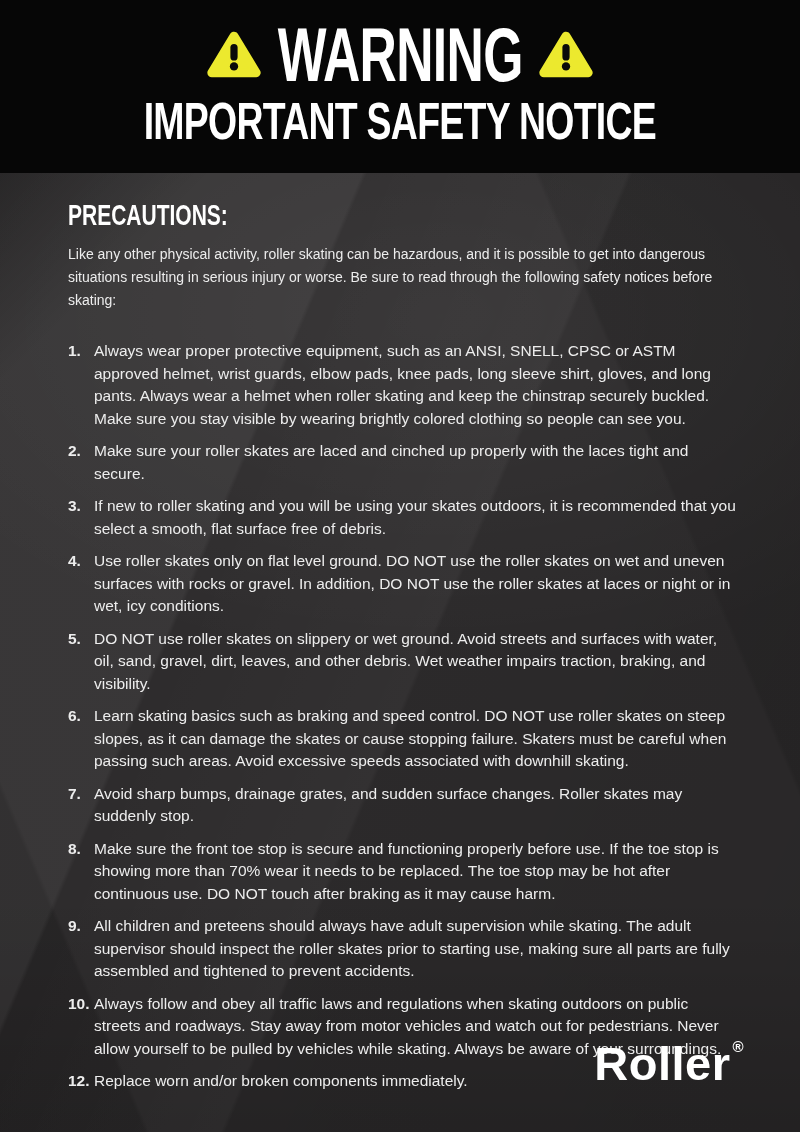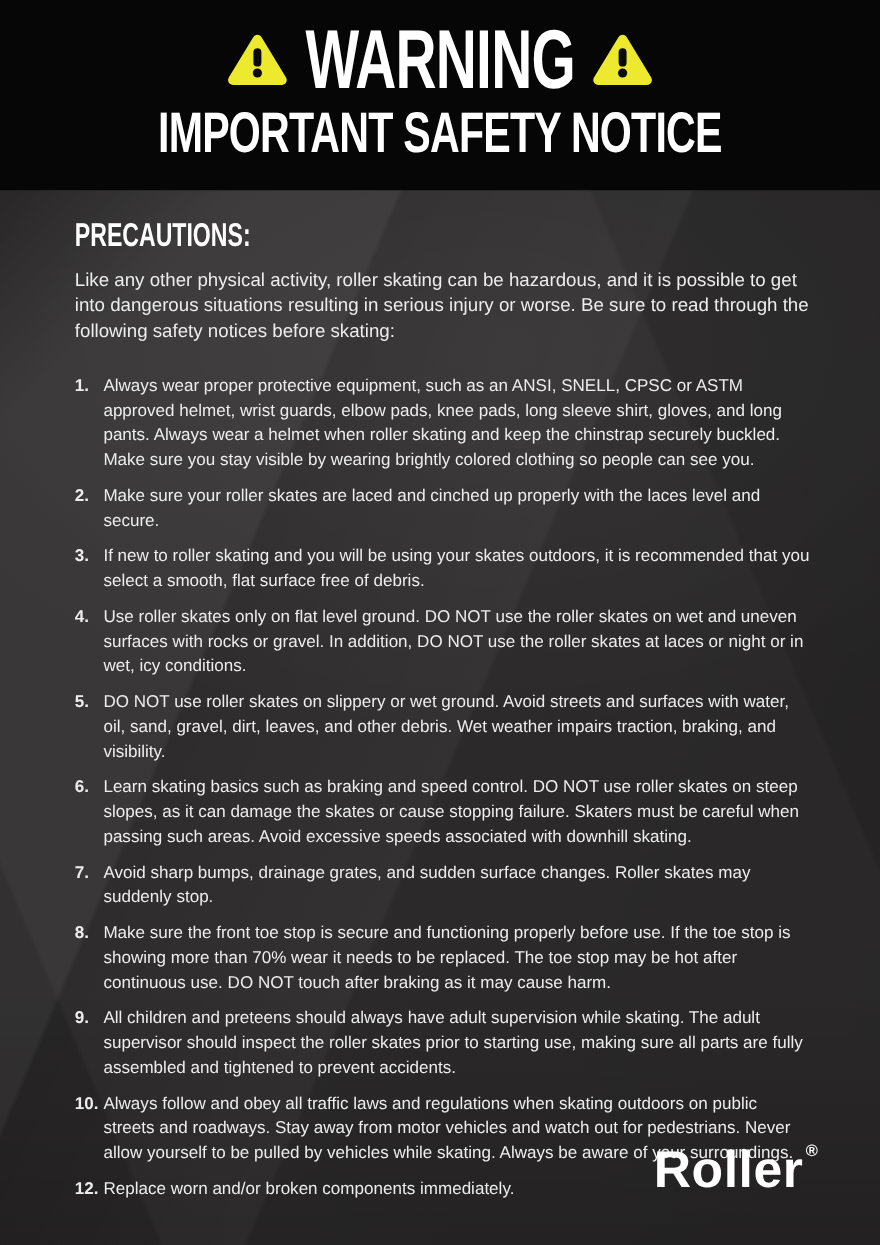--- a/index.html
+++ b/index.html
@@ -50,21 +50,21 @@
       radial-gradient(120% 60% at 55% 15%, rgba(255,255,255,0.055), rgba(0,0,0,0) 62%),
       linear-gradient(180deg, rgba(0,0,0,0) 75%, rgba(0,0,0,0.16) 100%);
   }
   .sec-heading{
     font-size:30px;font-weight:bold;color:#fff;
     letter-spacing:0px;line-height:30px;
     transform:scaleX(0.70);transform-origin:0 50%;
     margin-bottom:13px;white-space:nowrap;
   }
   .intro{
-    font-size:17px;line-height:23px;color:var(--body-text);
+    font-size:14px;line-height:23px;color:var(--body-text);
     max-width:672px;margin-bottom:28px;
   }
   ol.prec-list{list-style:none;max-width:672px;}
   ol.prec-list li{
     display:flex;align-items:flex-start;
     font-size:15.5px;line-height:22.5px;color:var(--body-text);
     margin-bottom:10px;
   }
   .item-num{flex:0 0 26px;font-weight:bold;}
   .item-text{flex:1;}
@@ -102,21 +102,21 @@
     <h3 class="sec-heading">PRECAUTIONS:</h3>
     <p class="intro">Like any other physical activity, roller skating can be hazardous, and it is possible to get into dangerous situations resulting in serious injury or worse. Be sure to read through the following safety notices before skating:</p>
 
     <ol class="prec-list">
         <li>
     <span class="item-num">1.</span>
     <span class="item-text">Always wear proper protective equipment, such as an ANSI, SNELL, CPSC or ASTM approved helmet, wrist guards, elbow pads, knee pads, long sleeve shirt, gloves, and long pants. Always wear a helmet when roller skating and keep the chinstrap securely buckled. Make sure you stay visible by wearing brightly colored clothing so people can see you.</span>
   </li>
         <li>
     <span class="item-num">2.</span>
-    <span class="item-text">Make sure your roller skates are laced and cinched up properly with the laces level and secure.</span>
+    <span class="item-text">Make sure your roller skates are laced and cinched up properly with the laces tight and secure.</span>
   </li>
         <li>
     <span class="item-num">3.</span>
     <span class="item-text">If new to roller skating and you will be using your skates outdoors, it is recommended that you select a smooth, flat surface free of debris.</span>
   </li>
         <li>
     <span class="item-num">4.</span>
     <span class="item-text">Use roller skates only on flat level ground. DO NOT use the roller skates on wet and uneven surfaces with rocks or gravel. In addition, DO NOT use the roller skates at laces or night or in wet, icy conditions.</span>
   </li>
         <li>

